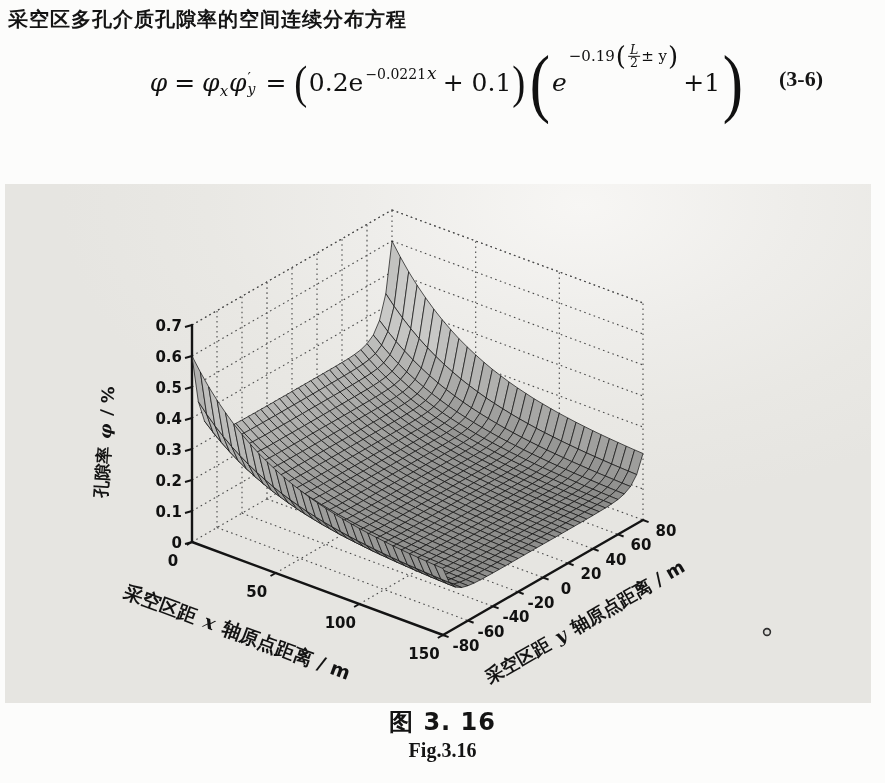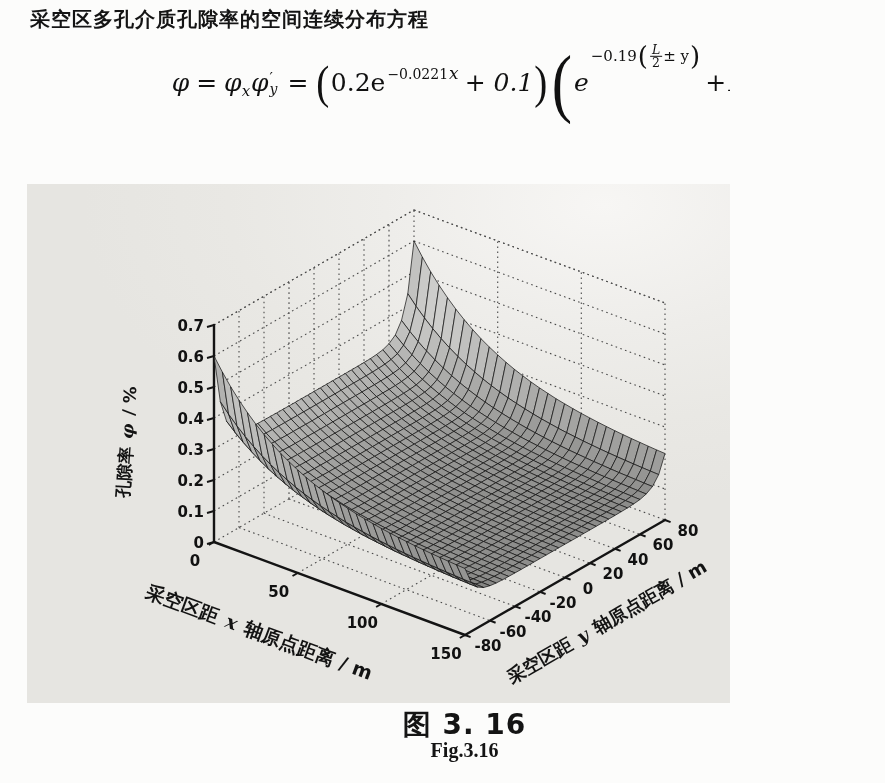--- a/index.html
+++ b/index.html
@@ -1,17 +1,17 @@
 <!DOCTYPE html>
 <html><head>
 <meta charset="utf-8">
 <style>
   html,body{margin:0;padding:0;}
   body{width:885px;height:783px;background:#fcfcfb;font-family:"DejaVu Sans","Liberation Sans",sans-serif;color:#141414;}
-  .page{position:relative;width:708px;height:783px;overflow:hidden;margin-left:22px;}
+  .page{position:relative;width:871px;height:783px;overflow:hidden;}
 
   .intro{position:absolute;left:8px;top:6px;font-size:20px;font-weight:700;letter-spacing:1px;white-space:nowrap;}
   .para{position:absolute;left:52px;top:142px;font-size:20px;font-weight:700;letter-spacing:1.2px;white-space:nowrap;}
 
   
   .eq-row{position:absolute;left:0;top:36px;width:885px;height:92px;}
   .eq-body{position:absolute;left:calc(50% + 5px);top:50%;transform:translate(-50%,-50%);
            display:flex;align-items:center;font-family:"DejaVu Serif","Liberation Serif",serif;
            font-size:25px;color:#111;white-space:nowrap;}
   .v{font-style:italic;}
@@ -22,42 +22,42 @@
   .ss .sy{font-style:italic;}
   .sup{display:flex;align-items:baseline;font-size:14px;position:relative;top:-9px;margin:0 2px;text-align:right;}
   .expvar{font-size:17px;margin-left:1px;}
   .paren{font-family:"Liberation Serif",serif;line-height:0.9;font-weight:400;}
   .p1{font-size:46px;transform:scaleX(.85);}
   .p2{font-size:76px;transform:scaleX(.8);font-weight:300;}
   .bexp{display:flex;align-items:center;font-size:15px;position:relative;transform:translateY(-26px);margin-left:2px;}
   .bexp .sp{font-size:26px;font-weight:300;line-height:1;margin:0 1px;}
   .frac{display:flex;flex-direction:column;align-items:center;font-size:12.5px;line-height:12px;margin:0 1px;}
   .frac .num{border-bottom:1.3px solid #111;padding:0 2px;}
-  .sp1{margin-left:4px;font-style:italic;}
+  .sp1{margin-left:4px;}
   .eq-num{position:absolute;left:779px;top:30px;font-family:"Liberation Serif",serif;font-size:22px;font-weight:700;}
 
   
   .figure{position:absolute;left:5px;top:184px;width:873px;height:519px;
           background:radial-gradient(ellipse 520px 300px at 66% 4%, #f7f6f4 0%, #eeedea 42%, #e9e8e4 72%, #e6e5e1 100%);}
   .figure svg{position:absolute;left:0;top:0;}
   .grid{stroke:#4a4a4a;stroke-width:1.1;stroke-dasharray:1.6 3.4;fill:none;}
   .axis{stroke:#141414;stroke-width:2.4;stroke-linecap:round;fill:none;}
   .tick{stroke:#141414;stroke-width:2;}
   .tlab{font-family:"DejaVu Sans","Liberation Sans",sans-serif;font-size:15px;font-weight:700;fill:#111;}
   .mq{stroke:#101010;stroke-width:0.7;stroke-linejoin:round;}
   .stray{fill:#deddd9;stroke:#2f2f2f;stroke-width:1.6;}
 
   .ax-label{position:absolute;font-weight:700;color:#131313;white-space:nowrap;}
   .ax-var{font-style:italic;font-family:"DejaVu Serif","Liberation Serif",serif;padding:0 2px;}
   .xl{left:232px;top:449px;font-size:19px;transform:translate(-50%,-50%) rotate(20.3deg);}
   .yl{left:580px;top:438px;font-size:18px;transform:translate(-50%,-50%) rotate(-30deg);}
   .zl{left:100px;top:258px;font-size:17px;transform:translate(-50%,-50%) rotate(-86deg);}
 
   .cap-zh{position:absolute;left:0;top:706px;width:885px;display:flex;justify-content:center;gap:34px;
-          font-size:28px;font-weight:700;letter-spacing:1px;}
+          font-size:24px;font-weight:700;letter-spacing:1px;}
   .cap-en{position:absolute;left:0;top:739px;width:885px;display:flex;justify-content:center;gap:0;
           font-family:"Liberation Serif",serif;font-size:20px;font-weight:700;}
 </style>
 </head>
 <body>
 
 <div class="page">
 
   <div class="intro">采空区多孔介质孔隙率的空间连续分布方程</div>
 

